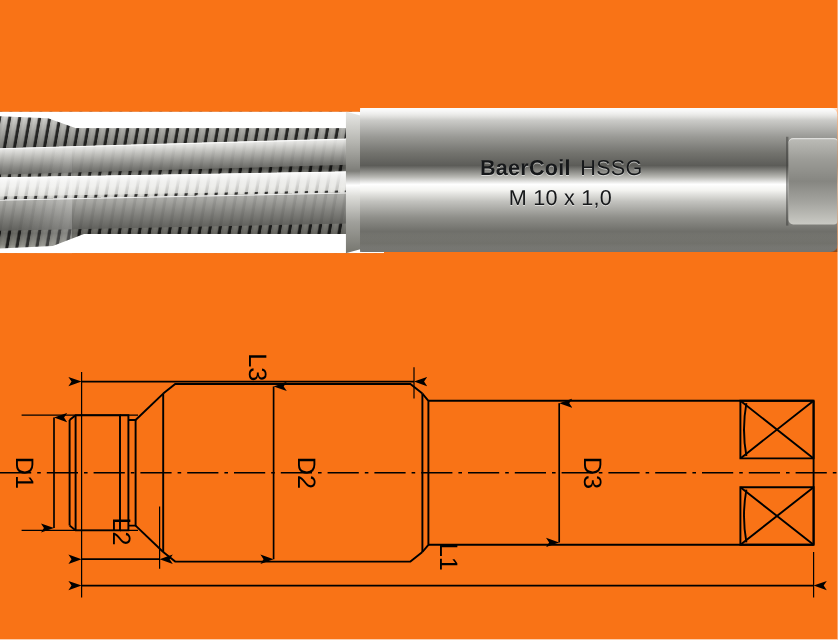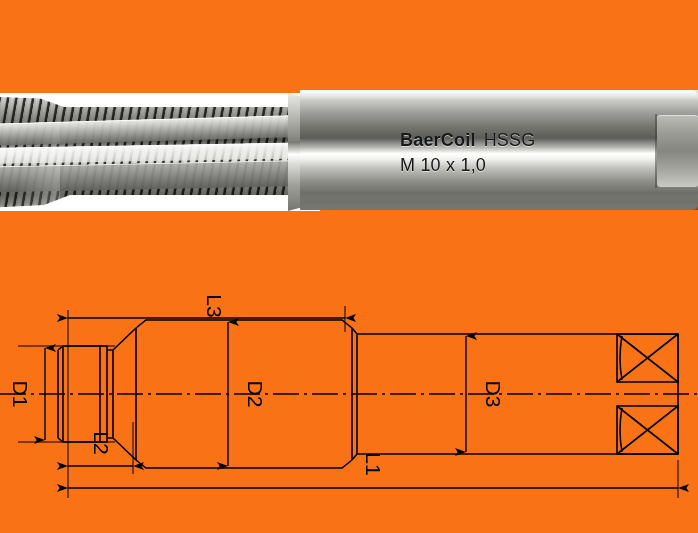--- a/index.html
+++ b/index.html
@@ -97,21 +97,21 @@
     left: 400px;
     top: 68px;
     color: #16181a;
     letter-spacing: .2px;
     text-shadow: 0 1px 0 rgba(255,255,255,.55);
     white-space: nowrap;
   }
   #engraving .line1 { font-size: 18px; line-height: 24px; }
   #engraving .brand { font-weight: bold; }
   #engraving .grade { font-weight: normal; margin-left: 8px; }
-  #engraving .line2 { font-size: 18px; line-height: 26px; }
+  #engraving .line2 { font-size: 18px; line-height: 26px; margin-left: 24px; }
 
   
   #thread-block {
     position: absolute;
     left: 0;
     top: 33px;
     width: 320px;
     height: 118px;
     overflow: hidden;
   }

